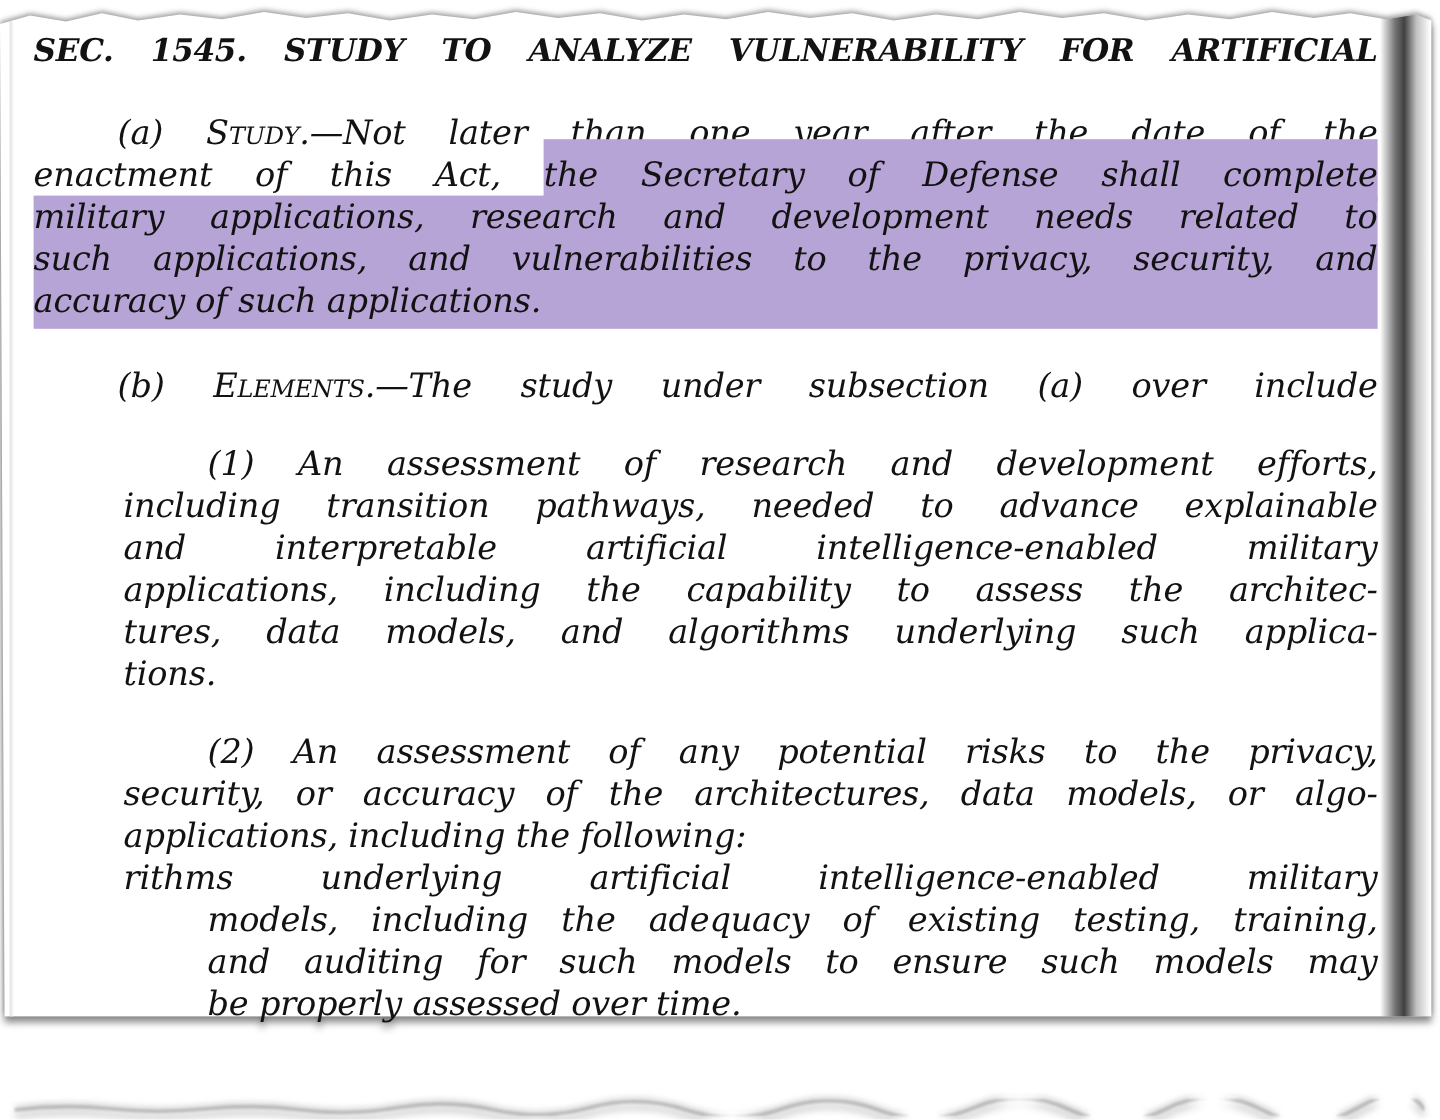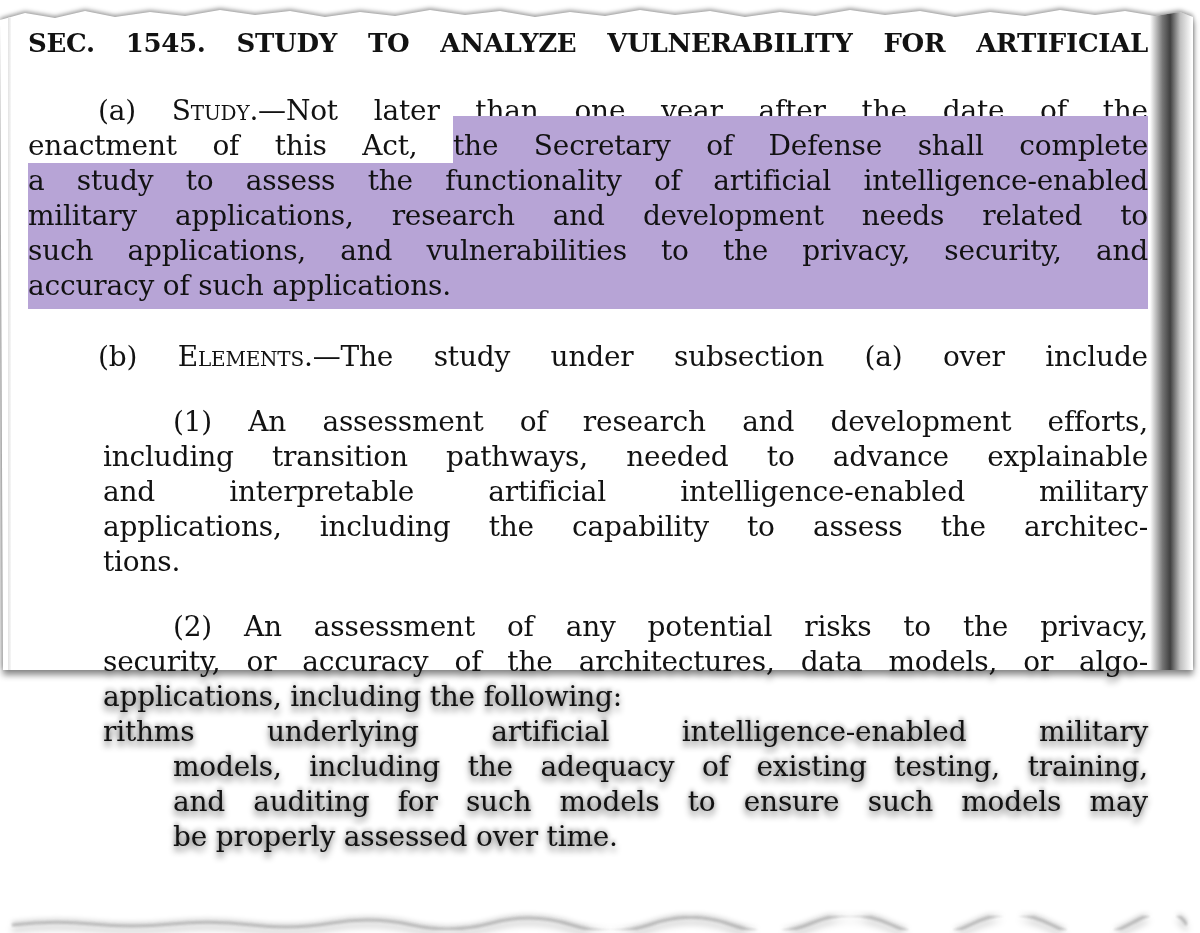--- a/index.html
+++ b/index.html
@@ -11,40 +11,41 @@
     overflow: hidden;
   }
   .paper-shadow {
     width: 1200px;
     height: 933px;
     filter: drop-shadow(0 -2px 2px rgba(0,0,0,0.35)) drop-shadow(0 5px 3px rgba(0,0,0,0.45));
   }
   .paper {
     position: relative;
     width: 1200px;
-    height: 670px;
+    height: 847px;
     background: #ffffff;
     clip-path: polygon(
       0px 20px, 25px 13px, 55px 18px, 85px 11px, 115px 17px, 150px 12px,
       185px 16px, 220px 10px, 255px 15px, 290px 11px, 325px 17px, 360px 12px,
       395px 16px, 430px 10px, 465px 15px, 500px 11px, 535px 17px, 570px 12px,
       605px 16px, 640px 10px, 675px 15px, 710px 11px, 745px 17px, 780px 12px,
       815px 16px, 850px 10px, 885px 15px, 920px 11px, 955px 17px, 990px 12px,
       1025px 16px, 1060px 10px, 1095px 15px, 1125px 11px, 1155px 16px,
       1180px 12px, 1193px 17px,
       1193px 890px,
       1180px 897px, 1150px 903px, 1120px 896px, 1090px 904px, 1060px 898px,
       1030px 905px, 1000px 899px, 970px 906px, 940px 900px, 910px 907px,
       880px 899px, 850px 905px, 820px 898px, 790px 906px, 760px 900px,
       730px 907px, 700px 899px, 670px 905px, 640px 897px, 610px 904px,
       580px 898px, 550px 906px, 520px 900px, 490px 907px, 460px 899px,
       430px 905px, 400px 897px, 370px 904px, 340px 898px, 310px 906px,
       280px 900px, 250px 907px, 220px 899px, 190px 905px, 160px 897px,
       130px 904px, 100px 898px, 70px 906px, 40px 900px, 15px 905px, 4px 898px
     );
+    font-style: italic;
   }
   .left-line {
     position: absolute;
     left: 8px; top: 0; bottom: 0;
     width: 3px;
     background: linear-gradient(to right, #e2e2e2, #f6f6f6);
   }
   .right-band {
     position: absolute;
     right: 8px; top: 0; bottom: 0;
@@ -108,36 +109,36 @@
     <div class="text">
 
       <div class="heading">
         <div class="line j">SEC. 1545. STUDY TO ANALYZE VULNERABILITY FOR ARTIFICIAL</div>
       </div>
 
       <div class="para">
         <div class="line j fi"><span>(a)</span> <span class="sc">Study</span><span>.—Not later than one year after the date of the</span></div>
         <div class="line j"><span>enactment of this Act, </span><span class="hl-inline">the Secretary of Defense shall complete</span></div>
         <div class="hl-block">
-          <div class="line j">a study to assess the functionality of artificial intelligence-enabled</div>
           <div class="line j">military applications, research and development needs related to</div>
           <div class="line j">such applications, and vulnerabilities to the privacy, security, and</div>
           <div class="line">accuracy of such applications.</div>
         </div>
       </div>
 
       <div class="para">
         <div class="line j fi"><span>(b)</span> <span class="sc">Elements</span><span>.—The study under subsection (a) over include</span></div>
       </div>
 
       <div class="para lvl1">
         <div class="line j fi">(1) An assessment of research and development efforts,</div>
         <div class="line j">including transition pathways, needed to advance explainable</div>
         <div class="line j">and interpretable artificial intelligence-enabled military</div>
         <div class="line j">applications, including the capability to assess the architec-</div>
+        <div class="line j">tures, data models, and algorithms underlying such applica-</div>
         <div class="line">tions.</div>
       </div>
 
       <div class="para lvl1">
         <div class="line j fi">(2) An assessment of any potential risks to the privacy,</div>
         <div class="line j">security, or accuracy of the architectures, data models, or algo-</div>
         <div class="line">applications, including the following:</div>
         <div class="line j">rithms underlying artificial intelligence-enabled military</div>
       </div>
 

